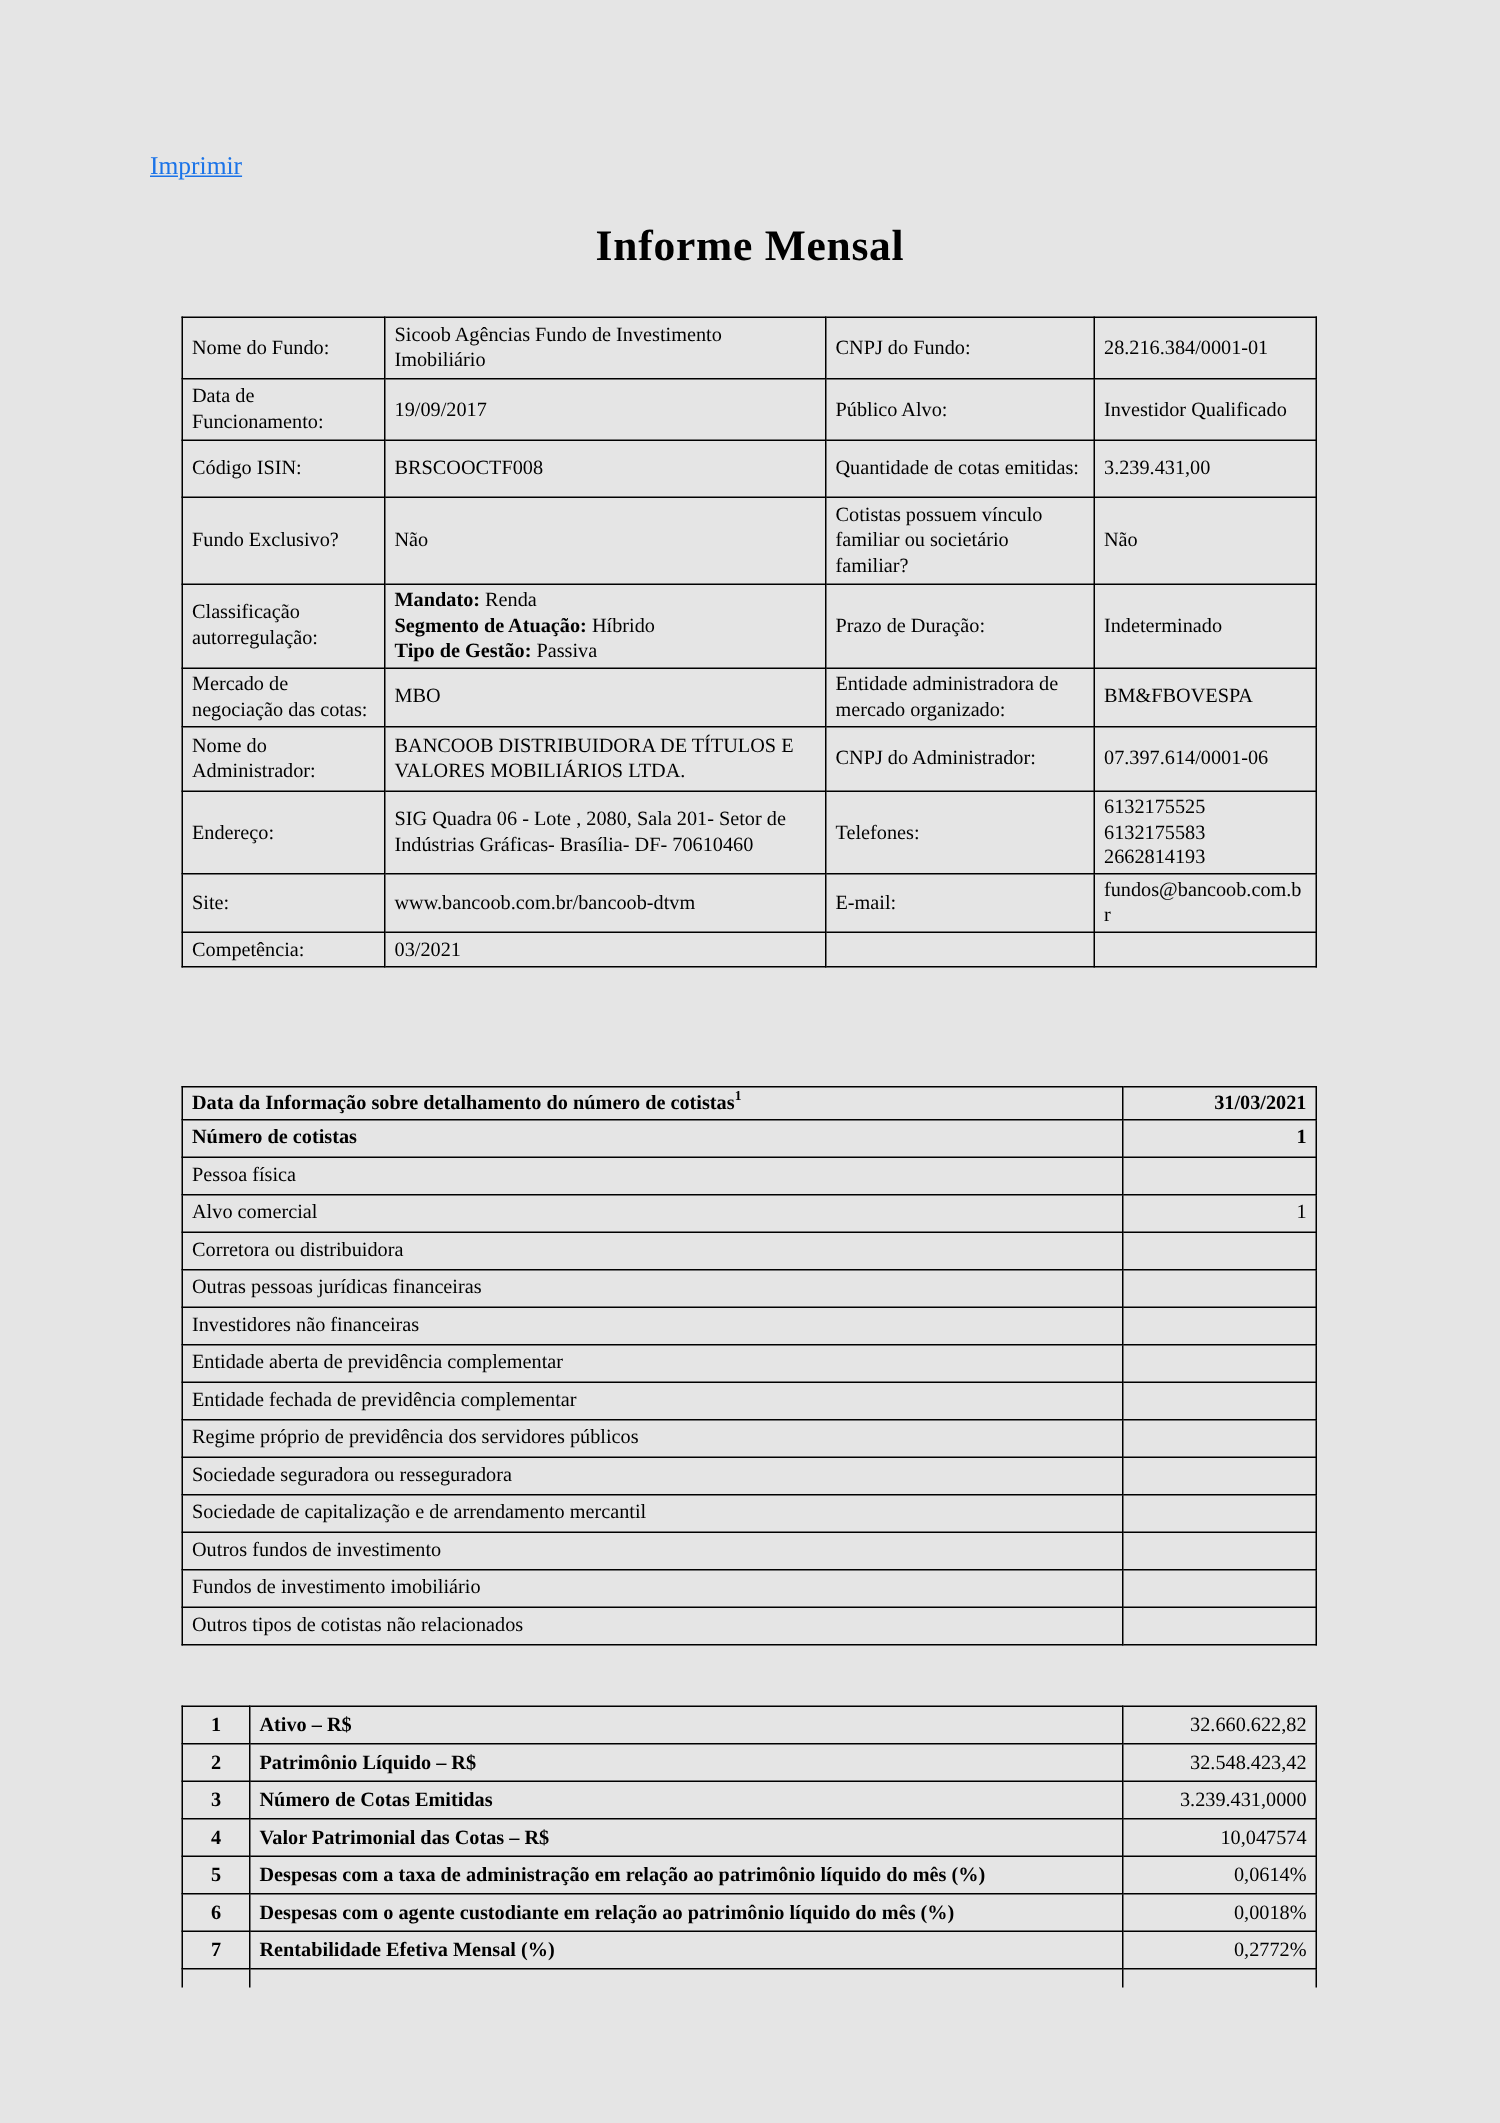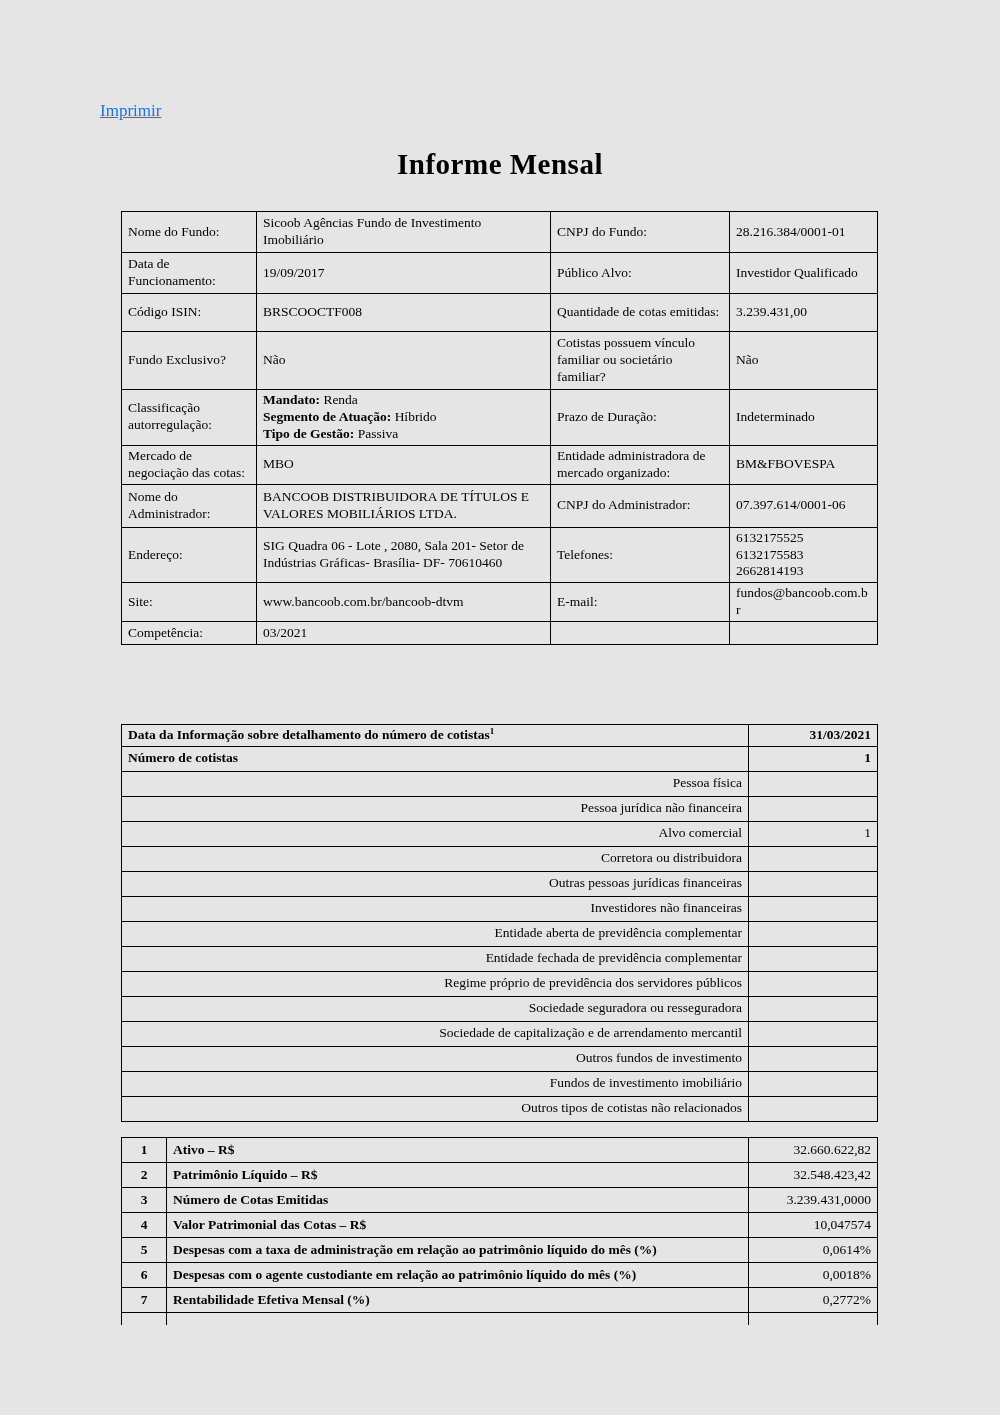--- a/index.html
+++ b/index.html
@@ -48,21 +48,21 @@
     vertical-align:middle;
     overflow:hidden;
     word-wrap:break-word;
   }
   #t1 { left:121px; top:211px; }
   #t2 { left:121px; top:698px;margin-top:26px; }
   #t3 { left:121px; top:1137px; }
   .lbl { font-weight:normal;margin-left:37px; }
   .vright { text-align:right; padding-right:5px; }
   .bold { font-weight:bold; }
-  .indent { padding-left:28px;text-align:right; }
+  .indent { padding-left:28px; }
   .numcell { text-align:center; font-weight:bold; }
   tr.cut td { border-bottom:none; }
   sup { font-size:9px; line-height:0; }
   .vline { display:block; }
 </style>
 </head>
 <body>
 
 <div class="page">
 
@@ -163,24 +163,20 @@
     </tr>
     <tr style="height:25px">
       <td class="bold">Número de cotistas</td>
       <td class="bold vright">1</td>
     </tr>
     <tr style="height:25px">
       <td class="indent">Pessoa física</td>
       <td class="vright"></td>
     </tr>
     <tr style="height:25px">
-      <td class="indent">Pessoa jurídica não financeira</td>
-      <td class="vright"></td>
-    </tr>
-    <tr style="height:25px">
       <td class="indent">Alvo comercial</td>
       <td class="vright">1</td>
     </tr>
     <tr style="height:25px">
       <td class="indent">Corretora ou distribuidora</td>
       <td class="vright"></td>
     </tr>
     <tr style="height:25px">
       <td class="indent">Outras pessoas jurídicas financeiras</td>
       <td class="vright"></td>

